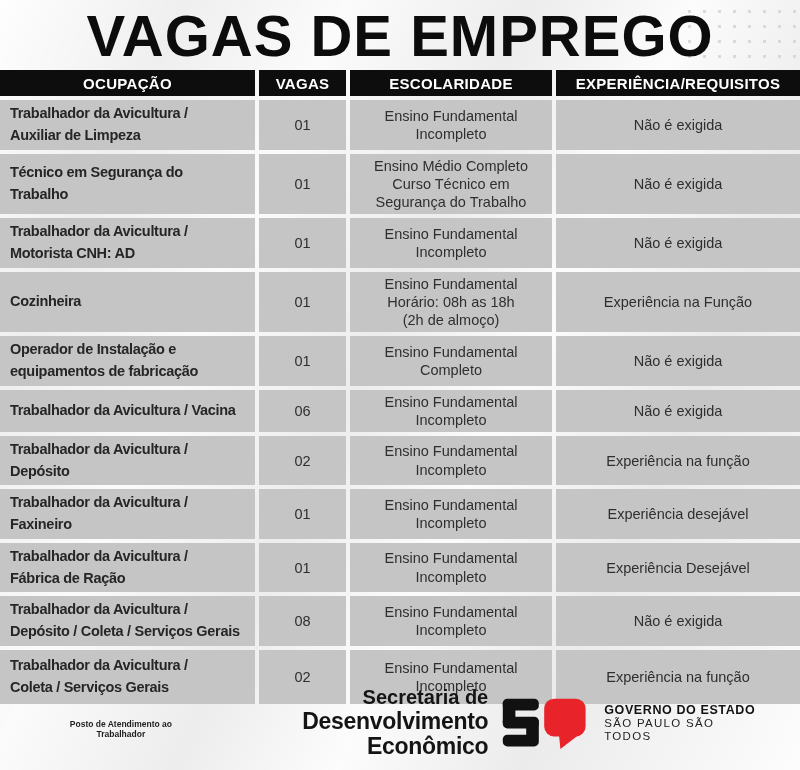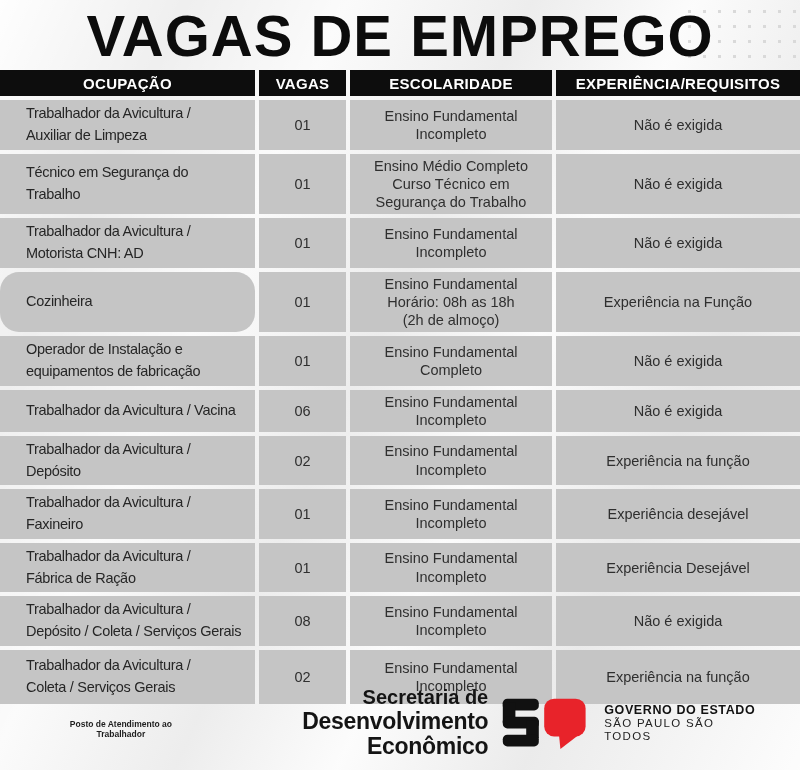--- a/index.html
+++ b/index.html
@@ -62,24 +62,24 @@
     line-height:1.25;
     display:flex;align-items:center;justify-content:center;
     text-align:center;
     white-space:pre-line;
     padding:3px 8px;
     min-height:42px;
   }
   .cell.occ{
     justify-content:flex-start;
     text-align:left;
-    font-weight:normal;
+    font-weight:bold;
     color:#262626;
     letter-spacing:-.3px;
-    padding-left:26px;
+    padding-left:10px;
     line-height:1.5;
   }
   .footer{
     position:absolute;left:0;right:0;bottom:0;height:88px;
     display:flex;align-items:center;justify-content:space-between;
     padding:0 44px 6px 48px;
   }
   .pat-logo{text-align:center;}
   .pat-acronym{
     font-size:46px;font-weight:bold;letter-spacing:2px;
@@ -127,21 +127,21 @@
 Segurança do Trabalho</div>
   <div class="cell" style="min-height: 60px;">Não é exigida</div>
 
   <div class="cell occ" style="min-height: 48px;">Trabalhador da Avicultura /
 Motorista CNH: AD</div>
   <div class="cell" style="min-height: 48px;">01</div>
   <div class="cell" style="min-height: 48px;">Ensino Fundamental
 Incompleto</div>
   <div class="cell" style="min-height: 48px;">Não é exigida</div>
 
-  <div class="cell occ" style="min-height: 60px; border-radius: 19px;">Cozinheira</div>
+  <div class="cell occ" style="min-height: 60px;">Cozinheira</div>
   <div class="cell" style="min-height: 60px;">01</div>
   <div class="cell" style="min-height: 60px;">Ensino Fundamental
 Horário: 08h as 18h
 (2h de almoço)</div>
   <div class="cell" style="min-height: 60px;">Experiência na Função</div>
 
   <div class="cell occ" style="min-height: 46px;">Operador de Instalação e
 equipamentos de fabricação</div>
   <div class="cell" style="min-height: 46px;">01</div>
   <div class="cell" style="min-height: 46px;">Ensino Fundamental

